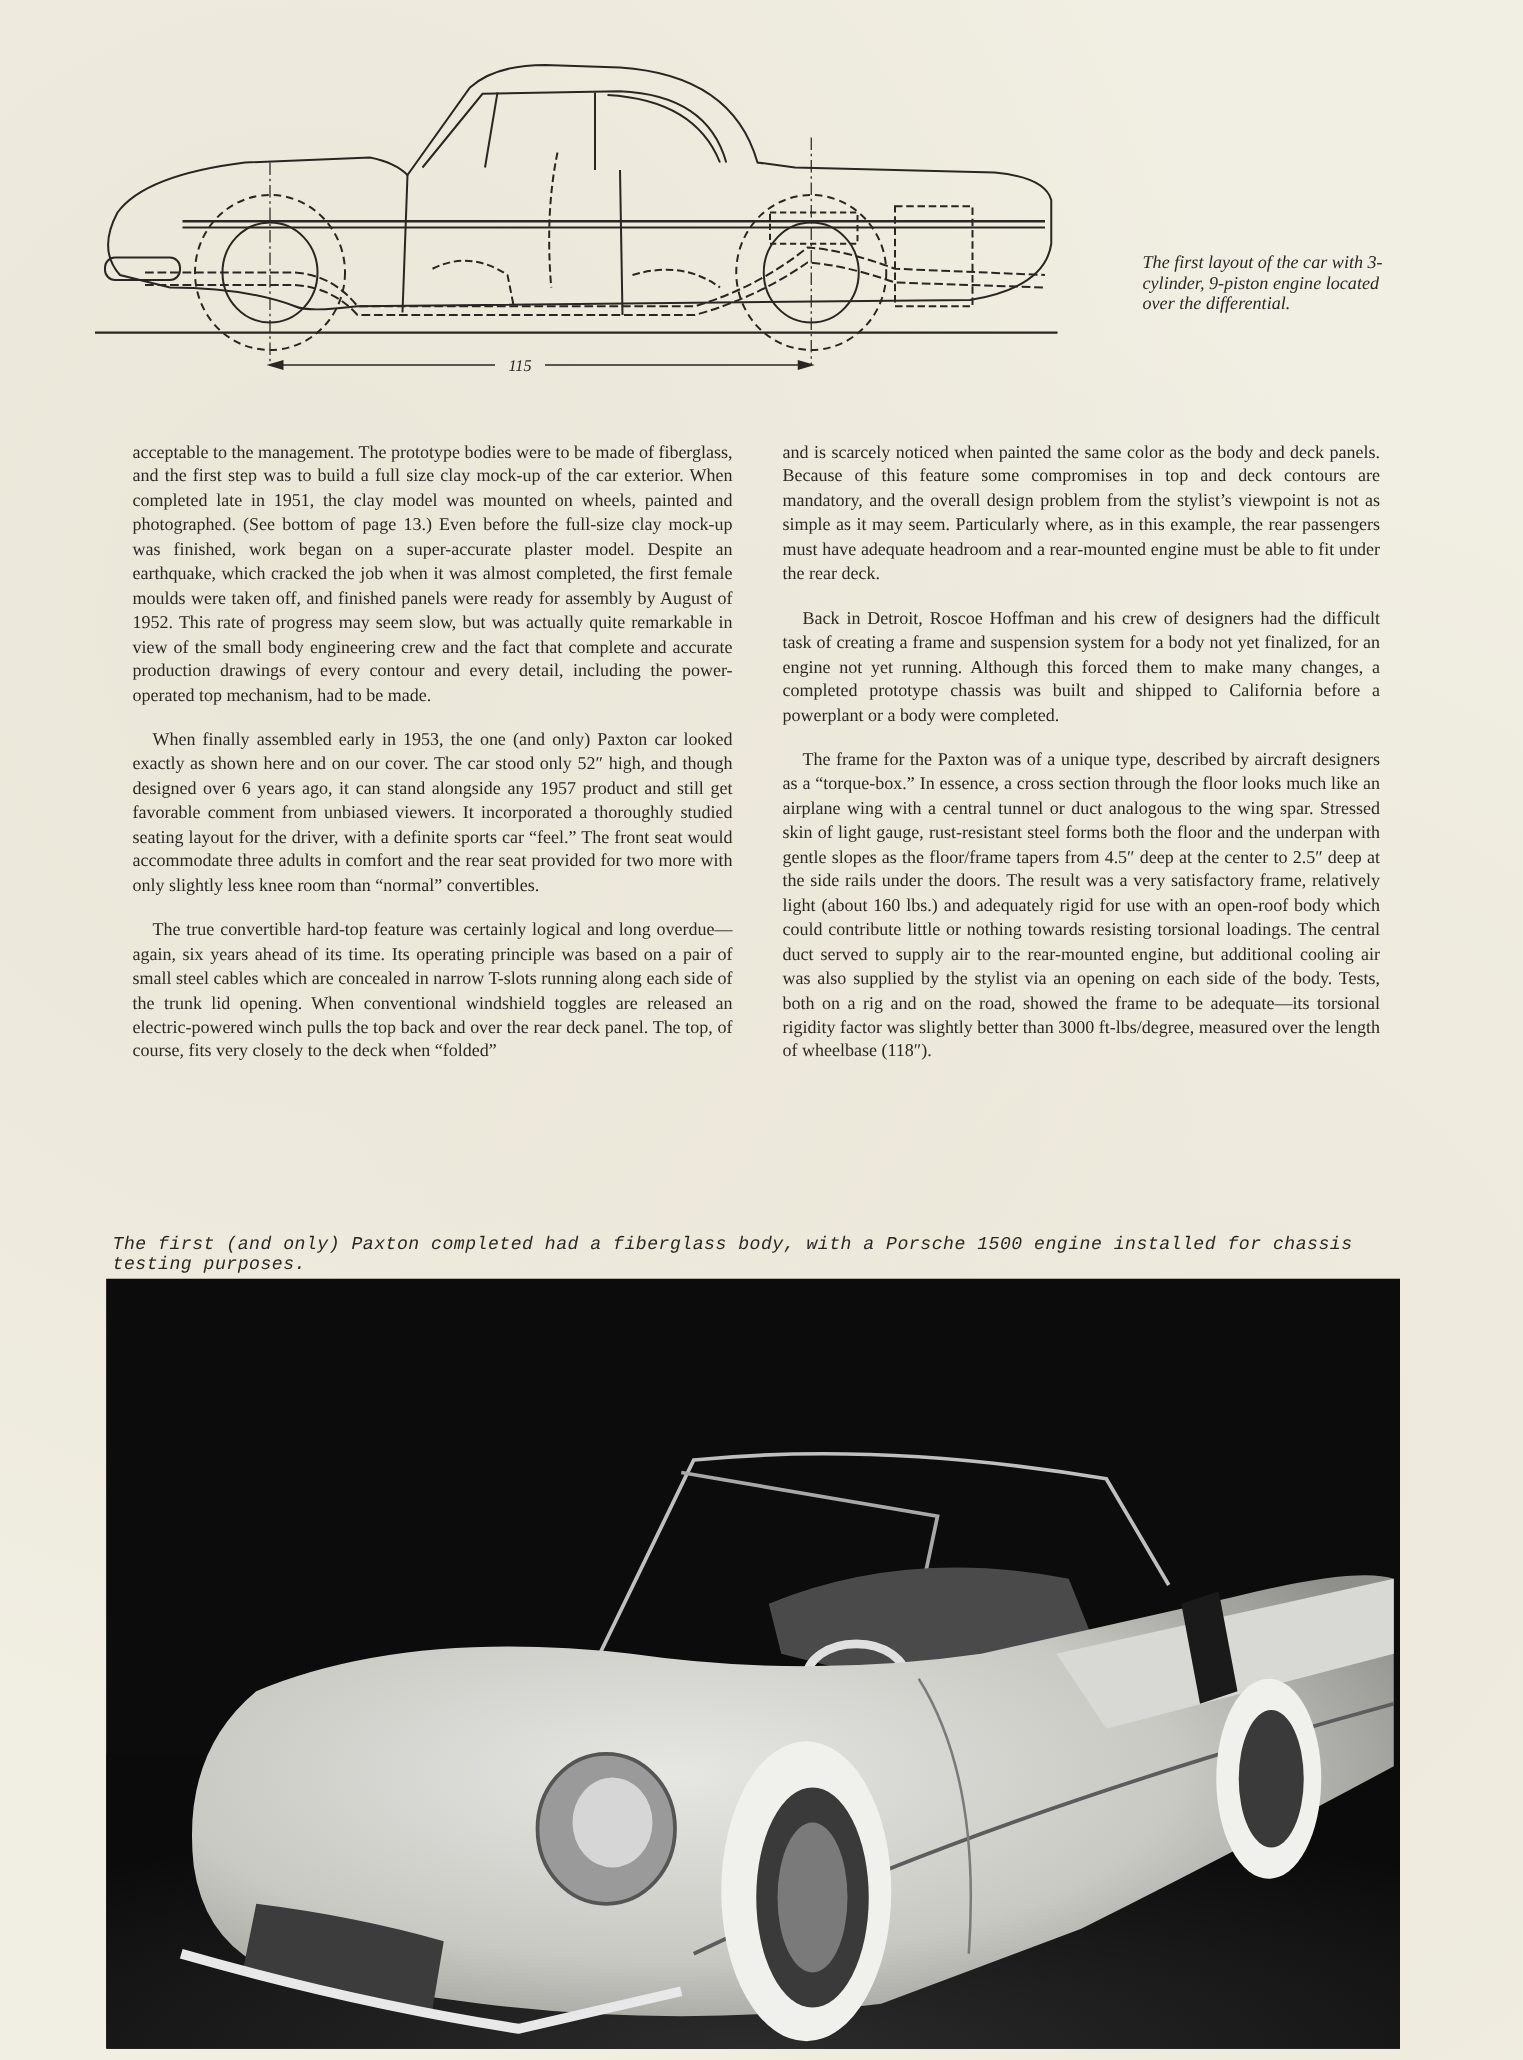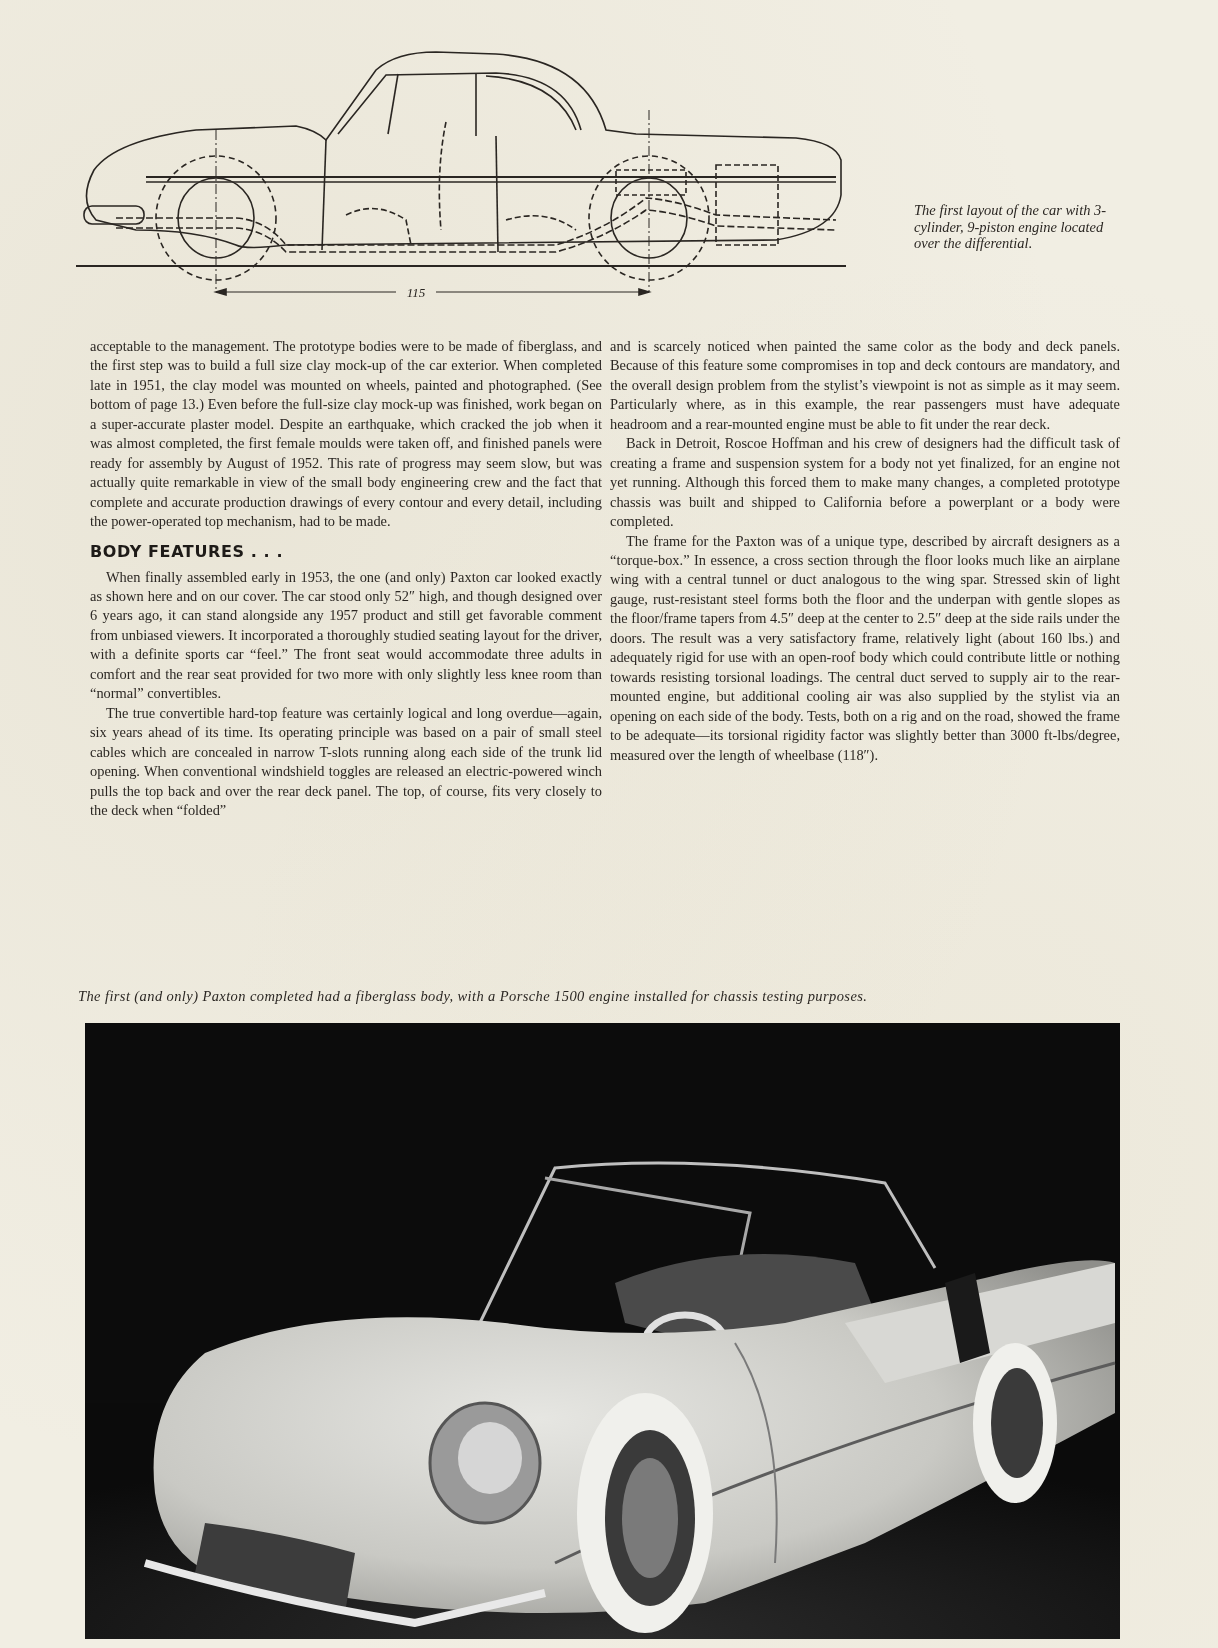--- a/index.html
+++ b/index.html
@@ -39,37 +39,37 @@
       top: 337px;
       width: 512px;
       font-family: "Liberation Serif", "DejaVu Serif", serif;
       font-size: 14.4px;
       line-height: 19.45px;
       text-align: justify;
       color: #2b2723;
     }
     .col.left { left: 90px; }
     .col.right { left: 610px; width: 510px; }
-    .col p { margin: 0; text-indent: 16px; }
+    .col p { margin: 16px; text-indent: 16px; }
     .col p.noindent { text-indent: 0; }
     .col h2 {
       font-family: "DejaVu Sans", "Liberation Sans", sans-serif;
       font-weight: bold;
       font-size: 16px;
       letter-spacing: 0.6px;
       margin: 11px 0 7px 0;
       line-height: 18px;
       color: #1e1b18;
     }
     .photo-caption {
       position: absolute;
-      left: 78px;
+      left: 90px;
       top: 988px;
       width: 1040px;
-      font-family: Liberation Serif, serif;
+      font-family: Liberation Mono, monospace;
       font-style: italic;
       font-size: 14.5px;
       letter-spacing: 0.4px;
       color: #2b2723;
     }
     .photo {
       position: absolute;
       left: 85px;
       top: 1023px;
       width: 1035px;
@@ -125,21 +125,20 @@
     <path d="M140 262 L150 259 L150 265 Z" fill="#2a2622"></path>
     <path d="M573 262 L563 259 L563 265 Z" fill="#2a2622"></path>
     <text x="340" y="267" font-family="Liberation Serif, serif" font-style="italic" font-size="13" fill="#2a2622" stroke="none" text-anchor="middle">115</text>
   </svg>
 </div>
 
 <div class="fig-caption">The first layout of the car with 3-cylinder, 9-piston engine located over the differential.</div>
 
 <div class="col left">
   <p class="noindent">acceptable to the management. The prototype bodies were to be made of fiberglass, and the first step was to build a full size clay mock-up of the car exterior. When completed late in 1951, the clay model was mounted on wheels, painted and photographed. (See bottom of page 13.) Even before the full-size clay mock-up was finished, work began on a super-accurate plaster model. Despite an earthquake, which cracked the job when it was almost completed, the first female moulds were taken off, and finished panels were ready for assembly by August of 1952. This rate of progress may seem slow, but was actually quite remarkable in view of the small body engineering crew and the fact that complete and accurate production drawings of every contour and every detail, including the power-operated top mechanism, had to be made.</p>
-  <h2>BODY FEATURES . . .</h2>
   <p>When finally assembled early in 1953, the one (and only) Paxton car looked exactly as shown here and on our cover. The car stood only 52″ high, and though designed over 6 years ago, it can stand alongside any 1957 product and still get favorable comment from unbiased viewers. It incorporated a thoroughly studied seating layout for the driver, with a definite sports car “feel.” The front seat would accommodate three adults in comfort and the rear seat provided for two more with only slightly less knee room than “normal” convertibles.</p>
   <p>The true convertible hard-top feature was certainly logical and long overdue—again, six years ahead of its time. Its operating principle was based on a pair of small steel cables which are concealed in narrow T-slots running along each side of the trunk lid opening. When conventional windshield toggles are released an electric-powered winch pulls the top back and over the rear deck panel. The top, of course, fits very closely to the deck when “folded”</p>
 </div>
 
 <div class="col right">
   <p class="noindent">and is scarcely noticed when painted the same color as the body and deck panels. Because of this feature some compromises in top and deck contours are mandatory, and the overall design problem from the stylist’s viewpoint is not as simple as it may seem. Particularly where, as in this example, the rear passengers must have adequate headroom and a rear-mounted engine must be able to fit under the rear deck.</p>
   <p>Back in Detroit, Roscoe Hoffman and his crew of designers had the difficult task of creating a frame and suspension system for a body not yet finalized, for an engine not yet running. Although this forced them to make many changes, a completed prototype chassis was built and shipped to California before a powerplant or a body were completed.</p>
   <p>The frame for the Paxton was of a unique type, described by aircraft designers as a “torque-box.” In essence, a cross section through the floor looks much like an airplane wing with a central tunnel or duct analogous to the wing spar. Stressed skin of light gauge, rust-resistant steel forms both the floor and the underpan with gentle slopes as the floor/frame tapers from 4.5″ deep at the center to 2.5″ deep at the side rails under the doors. The result was a very satisfactory frame, relatively light (about 160 lbs.) and adequately rigid for use with an open-roof body which could contribute little or nothing towards resisting torsional loadings. The central duct served to supply air to the rear-mounted engine, but additional cooling air was also supplied by the stylist via an opening on each side of the body. Tests, both on a rig and on the road, showed the frame to be adequate—its torsional rigidity factor was slightly better than 3000 ft-lbs/degree, measured over the length of wheelbase (118″).</p>
 </div>
 

